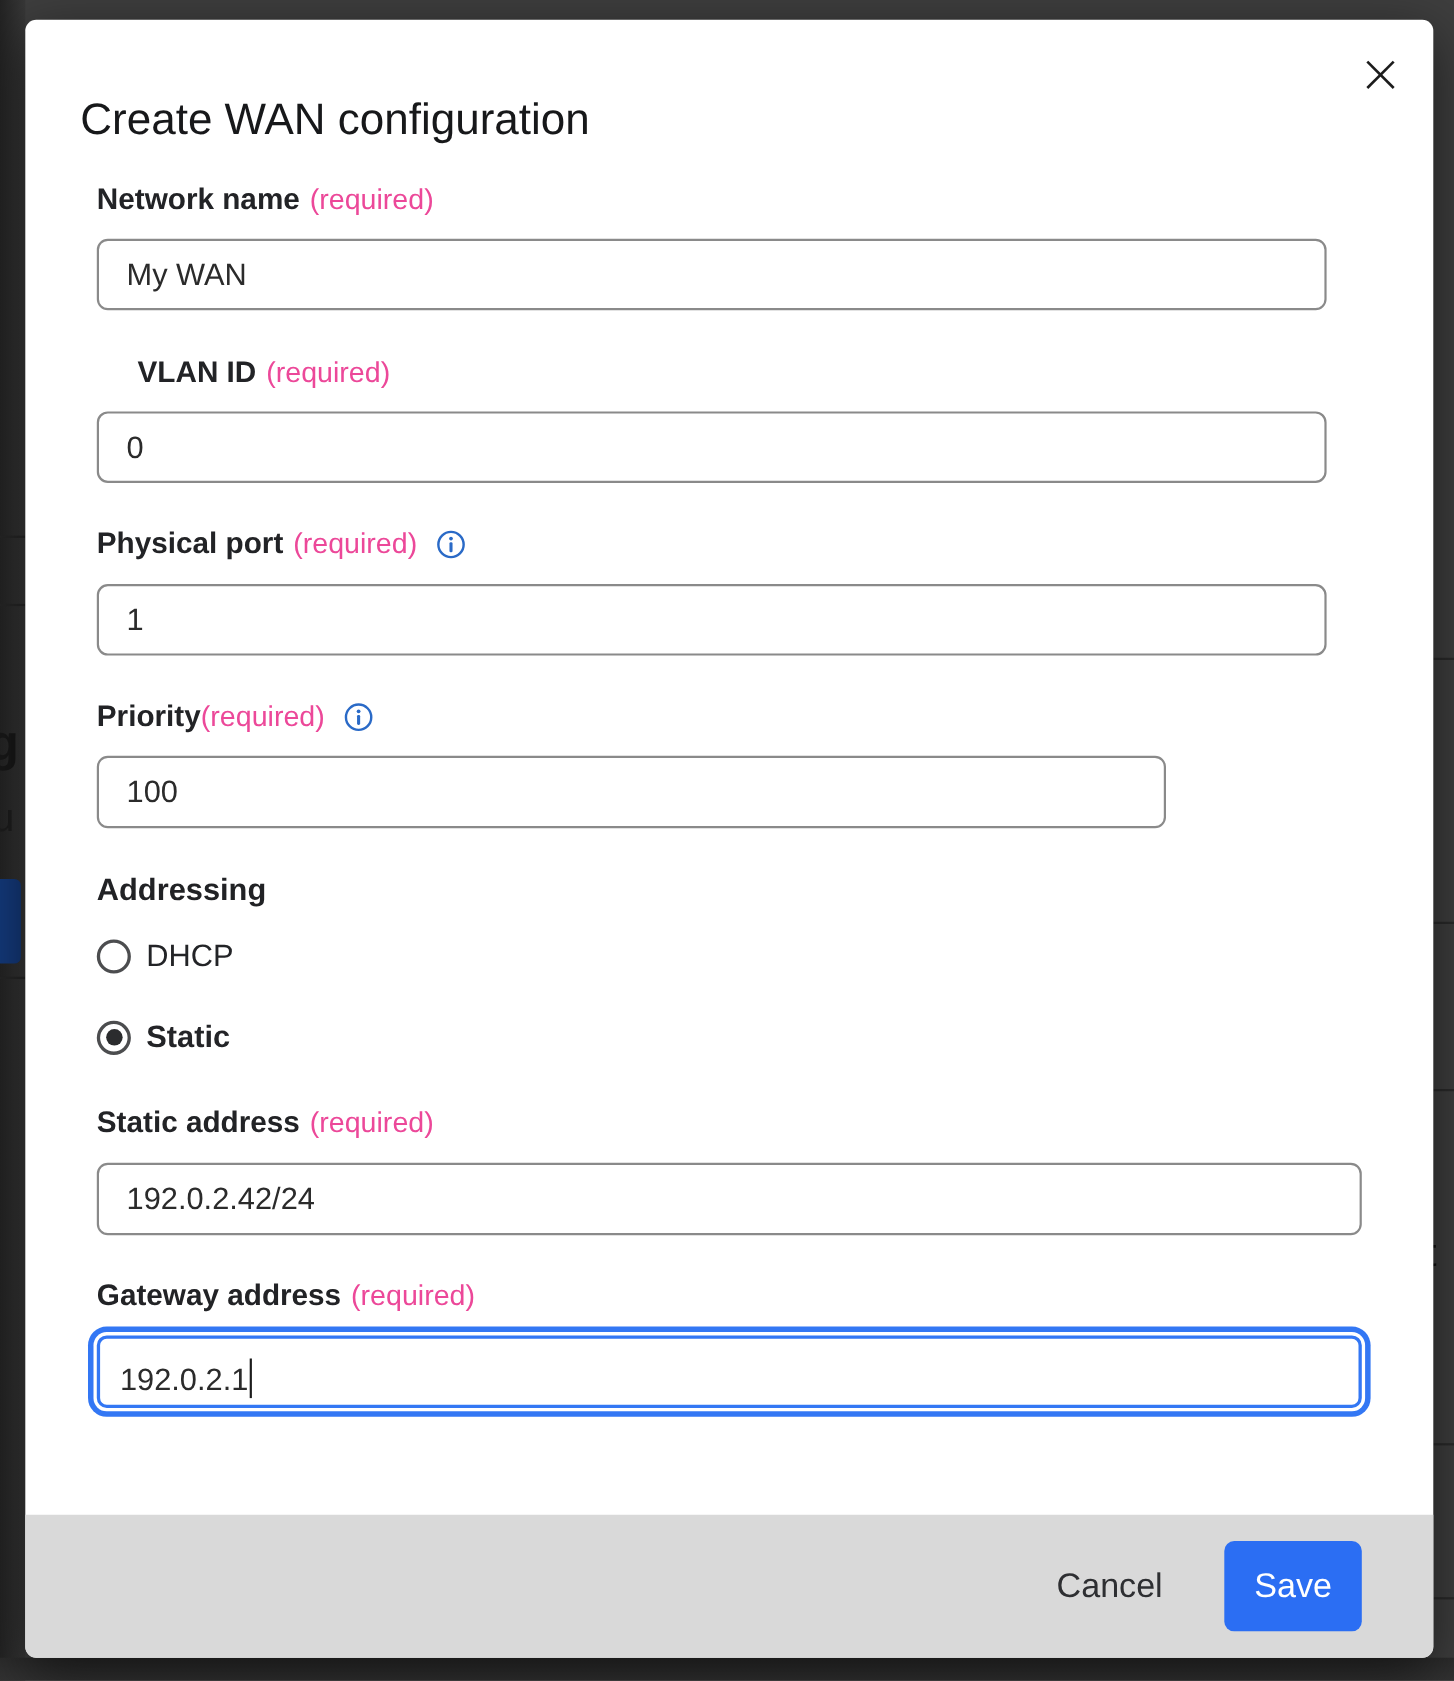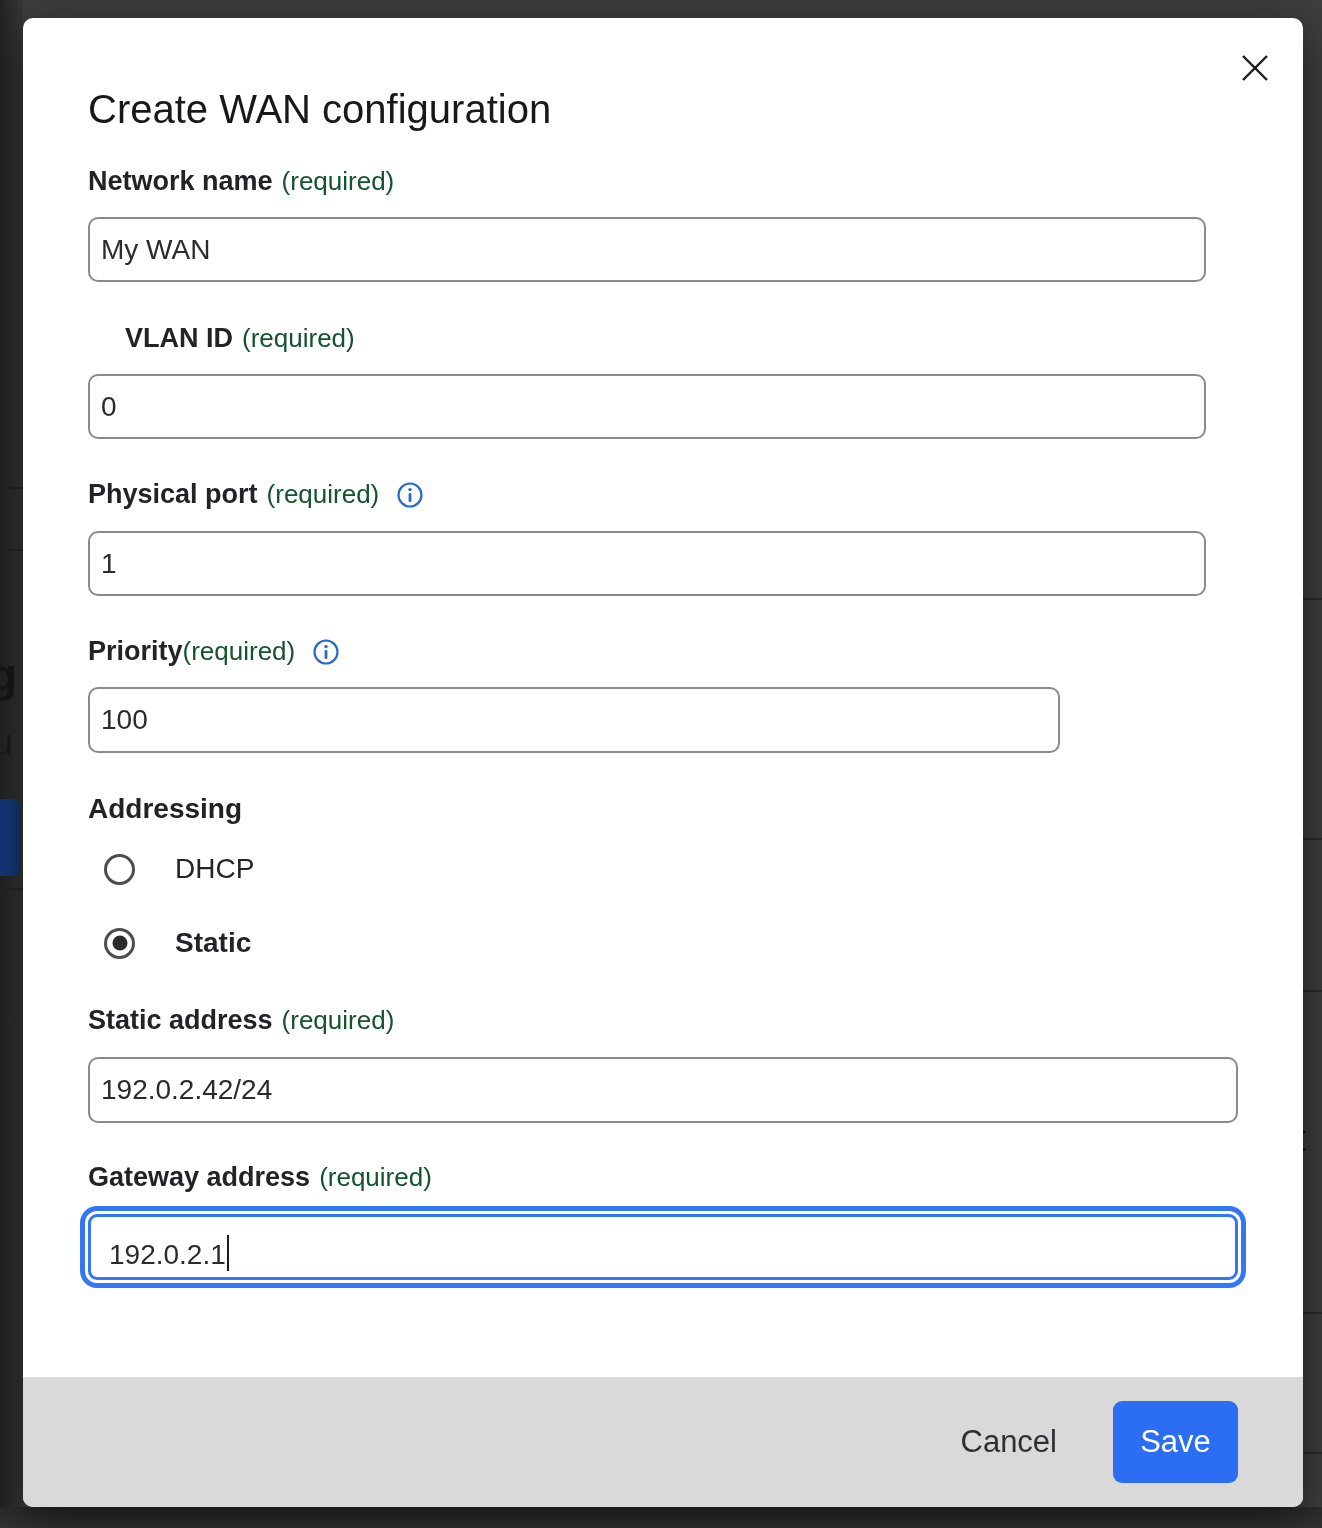--- a/index.html
+++ b/index.html
@@ -35,53 +35,53 @@
     position:absolute;left:23px;top:18px;width:1280px;height:1489px;
     background:#ffffff;border-radius:10px;
     box-shadow:0 14px 50px rgba(0,0,0,.55);
   }
   .close-btn{
     position:absolute;left:1210px;top:28px;width:44px;height:44px;
     display:flex;align-items:center;justify-content:center;
     background:none;border:none;cursor:pointer;padding:0;
   }
   .modal-title{
-    position:absolute;left:65px;top:40px;
+    position:absolute;left:50px;top:40px;
     font-size:40px;font-weight:400;color:#17181a;line-height:1.2;
   }
   .field-label{position:absolute;left:65px;display:flex;align-items:center;
     font-size:27px;color:#222326;}
   .field-label .lbl{font-weight:700;text-align:center;}
-  .field-label .req{font-weight:400;font-size:26px;margin-left:9px;color:#14532d;}
+  .field-label .req{font-weight:400;font-size:26px;margin-left:9px;color:#ec4899;}
   .field-label.no-gap .req{margin-left:0;}
   .info-icon{margin-left:17px;display:inline-flex;}
   .lab1{top:148px;} .lab2{top:305px;margin-left:37px;} .lab3{top:461px;} .lab4{top:618px;}
   .lab5{top:987px;} .lab6{top:1144px;}
 
   .text-input{
     position:absolute;left:65px;box-sizing:border-box;
     width:1118px;height:65px;border:2px solid #8a8a8a;border-radius:10px;
     background:#fff;font-family:"Liberation Sans", sans-serif;
-    font-size:28px;color:#2b2b2b;padding:0 11px;outline:none;
+    font-size:28px;color:#2b2b2b;padding:0 25px;outline:none;
   }
   .in1{top:199px;} .in2{top:356px;} .in3{top:513px;}
   .in4{top:669px;width:972px;height:66px;} .in5{top:1039px;width:1150px;height:66px;}
   .input-focused{
     position:absolute;left:65px;top:1196px;box-sizing:border-box;
     width:1150px;height:66px;border:3px solid #3377f4;border-radius:9px;
     box-shadow:0 0 0 3px #ffffff,0 0 0 8px #3377f4;
     background:#fff;display:flex;align-items:flex-end;padding:6px 18px;
     font-size:28px;color:#2b2b2b;
   }
   .caret{display:inline-block;width:2px;height:36px;background:#1c1c1c;margin-left:1px;}
 
   .section-heading{
     position:absolute;left:65px;top:775px;font-size:28px;font-weight:700;color:#212225;
   }
-  .radio-row{position:absolute;left:81px;display:flex;align-items:center;gap:40px;cursor:pointer;}
+  .radio-row{position:absolute;left:65px;display:flex;align-items:center;gap:14px;cursor:pointer;}
   .row-dhcp{top:835px;} .row-static{top:909px;}
   .radio{box-sizing:border-box;width:31px;height:31px;border-radius:50%;
     border:3px solid #4c4d4f;background:#fff;position:relative;flex:none;}
   .radio.selected::after{content:"";position:absolute;left:50%;top:50%;
     transform:translate(-50%,-50%);width:15px;height:15px;border-radius:50%;background:#2b2c2e;}
   .radio-label{font-size:28px;color:#232427;}
   .row-static .radio-label{font-weight:700;}
 
   .footer{
     position:absolute;left:0;right:0;top:1359px;bottom:0;

